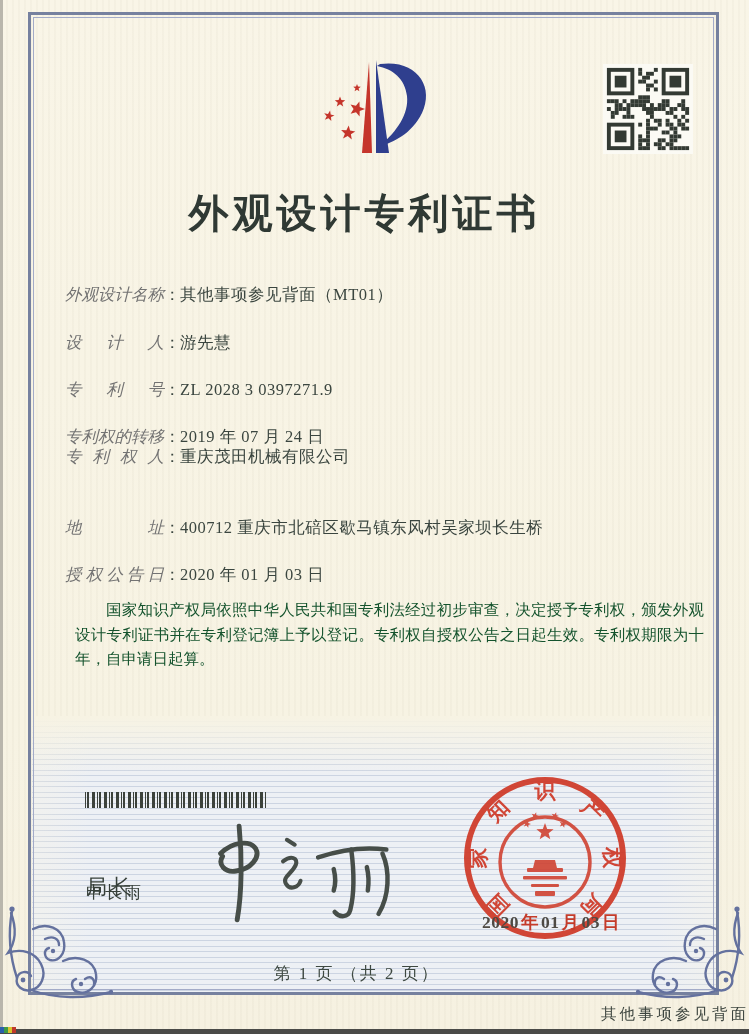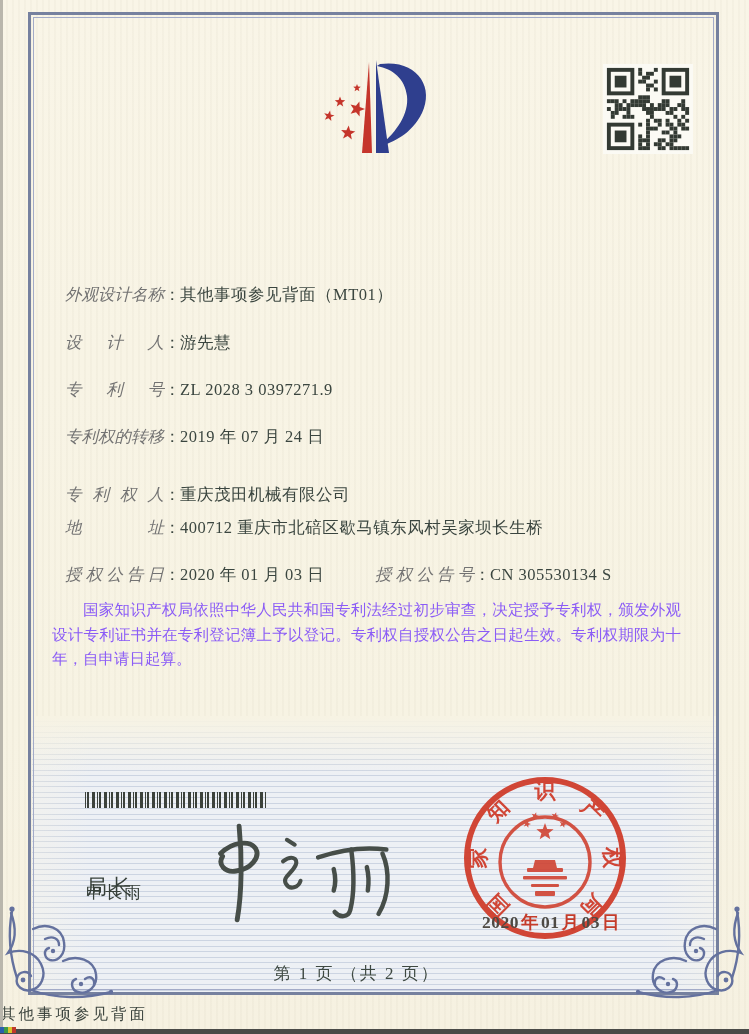--- a/index.html
+++ b/index.html
@@ -38,40 +38,40 @@
   .title{position:absolute;left:29px;top:186px;width:691px;margin:0;text-align:center;
     font-size:40px;font-weight:700;letter-spacing:4px;color:#2f3934;transform:translateX(-10px);}
   
   .fields{position:absolute;left:65px;top:0;width:640px;}
   .frow{position:absolute;left:0;font-size:16.5px;color:#3a453f;white-space:nowrap;}
   .flabel{display:inline-block;width:99px;text-align:justify;text-align-last:justify;color:#737373;vertical-align:bottom;font-style:italic;}
   .fcolon{display:inline-block;width:16px;}
   .fvalue{letter-spacing:.5px;}
   .grant-no{position:absolute;left:310px;top:0;}
   
-  .bodytext{position:absolute;left:52px;top:598px;width:629px;font-size:15.5px;line-height:24.5px;
-    color:#8b5cf6;text-align:justify;}
+  .bodytext{position:absolute;left:75px;top:598px;width:629px;font-size:15.5px;line-height:24.5px;
+    color:#14532d;text-align:justify;}
   .bodytext p{margin:0;text-indent:2em;}
   
   .barcode{position:absolute;left:85px;top:792px;width:184px;height:16px;}
   
   .director-title{position:absolute;left:86px;top:849px;font-size:21px;letter-spacing:4px;color:#363f39;margin-top:24px;}
   .director-name{position:absolute;left:86px;top:881px;font-size:17px;letter-spacing:2px;color:#363f39;}
   .signature{position:absolute;left:205px;top:818px;width:195px;height:108px;}
   
   .seal{position:absolute;left:455px;top:770px;width:180px;height:180px;opacity:.93;}
   .seal-date{position:absolute;left:462px;top:910px;width:160px;font-size:17.5px;font-weight:700;
     letter-spacing:.5px;white-space:nowrap;text-align:right;}
   .seal-date .num{color:#4e4a44;}
   .seal-date .cjk{color:#c43b2a;}
   .seal-date span{margin-right:2px;}
   
   .page-indicator{position:absolute;left:29px;top:962px;width:691px;text-align:center;
     font-size:17px;letter-spacing:2px;color:#3e4942;transform:translateX(-18px);}
-  .back-note{position:absolute;left:0;top:1004px;width:749px;text-align:left;
+  .back-note{position:absolute;left:0;top:1004px;width:749px;text-align:right;
     font-size:15.5px;letter-spacing:3px;color:#3d453f;}
 </style>
 </head>
 <body>
 
 <div class="page">
 
   <div class="paper-texture"></div>
 
   <div class="guilloche"></div>
@@ -263,45 +263,43 @@
         <rect x="12" y="12" width="12" height="12"></rect>
         <rect x="60" y="4" width="28" height="28"></rect>
         <rect x="64" y="8" width="20" height="20" fill="#fbfaf4"></rect>
         <rect x="68" y="12" width="12" height="12"></rect>
         <rect x="4" y="60" width="28" height="28"></rect>
         <rect x="8" y="64" width="20" height="20" fill="#fbfaf4"></rect>
         <rect x="12" y="68" width="12" height="12"></rect>
       </g>
   </svg>
 
+  <h1 class="title">外观设计专利证书</h1>
 
   <div class="fields">
     <div class="frow" style="top:284px">
       <span class="flabel">外观设计名称</span><span class="fcolon">：</span><span class="fvalue">其他事项参见背面（MT01）</span>
     </div>
     <div class="frow" style="top:332px">
       <span class="flabel">设计人</span><span class="fcolon">：</span><span class="fvalue">游先慧</span>
     </div>
     <div class="frow" style="top:379px">
       <span class="flabel">专利号</span><span class="fcolon">：</span><span class="fvalue">ZL 2028 3 0397271.9</span>
     </div>
     <div class="frow" style="top:426px">
       <span class="flabel">专利权的转移</span><span class="fcolon">：</span><span class="fvalue">2019 年 07 月 24 日</span>
     </div>
-    <div class="frow" style="top:484px">
+    <div class="frow" style="top:446px">
       <span class="flabel">专利权人</span><span class="fcolon">：</span><span class="fvalue">重庆茂田机械有限公司</span>
     </div>
     <div class="frow" style="top:517px">
       <span class="flabel">地址</span><span class="fcolon">：</span><span class="fvalue">400712 重庆市北碚区歇马镇东风村吴家坝长生桥</span>
     </div>
     <div class="frow" style="top:564px;width:640px">
       <span class="flabel">授权公告日</span><span class="fcolon">：</span><span class="fvalue">2020 年 01 月 03 日</span>
-      <span class="grant-no">
-        <span class="flabel">授权公告号</span><span class="fcolon">：</span><span class="fvalue">CN 305530134 S</span>
-      </span>
     </div>
   </div>
 
   <div class="bodytext">
     <p>国家知识产权局依照中华人民共和国专利法经过初步审查，决定授予专利权，颁发外观设计专利证书并在专利登记簿上予以登记。专利权自授权公告之日起生效。专利权期限为十年，自申请日起算。</p>
   </div>
 
   <svg class="barcode" viewBox="0 0 184 16" preserveAspectRatio="none">
     <g id="barcode-bars" fill="#3c423c">
         <rect x="0" y="0" width="1" height="16"></rect>

